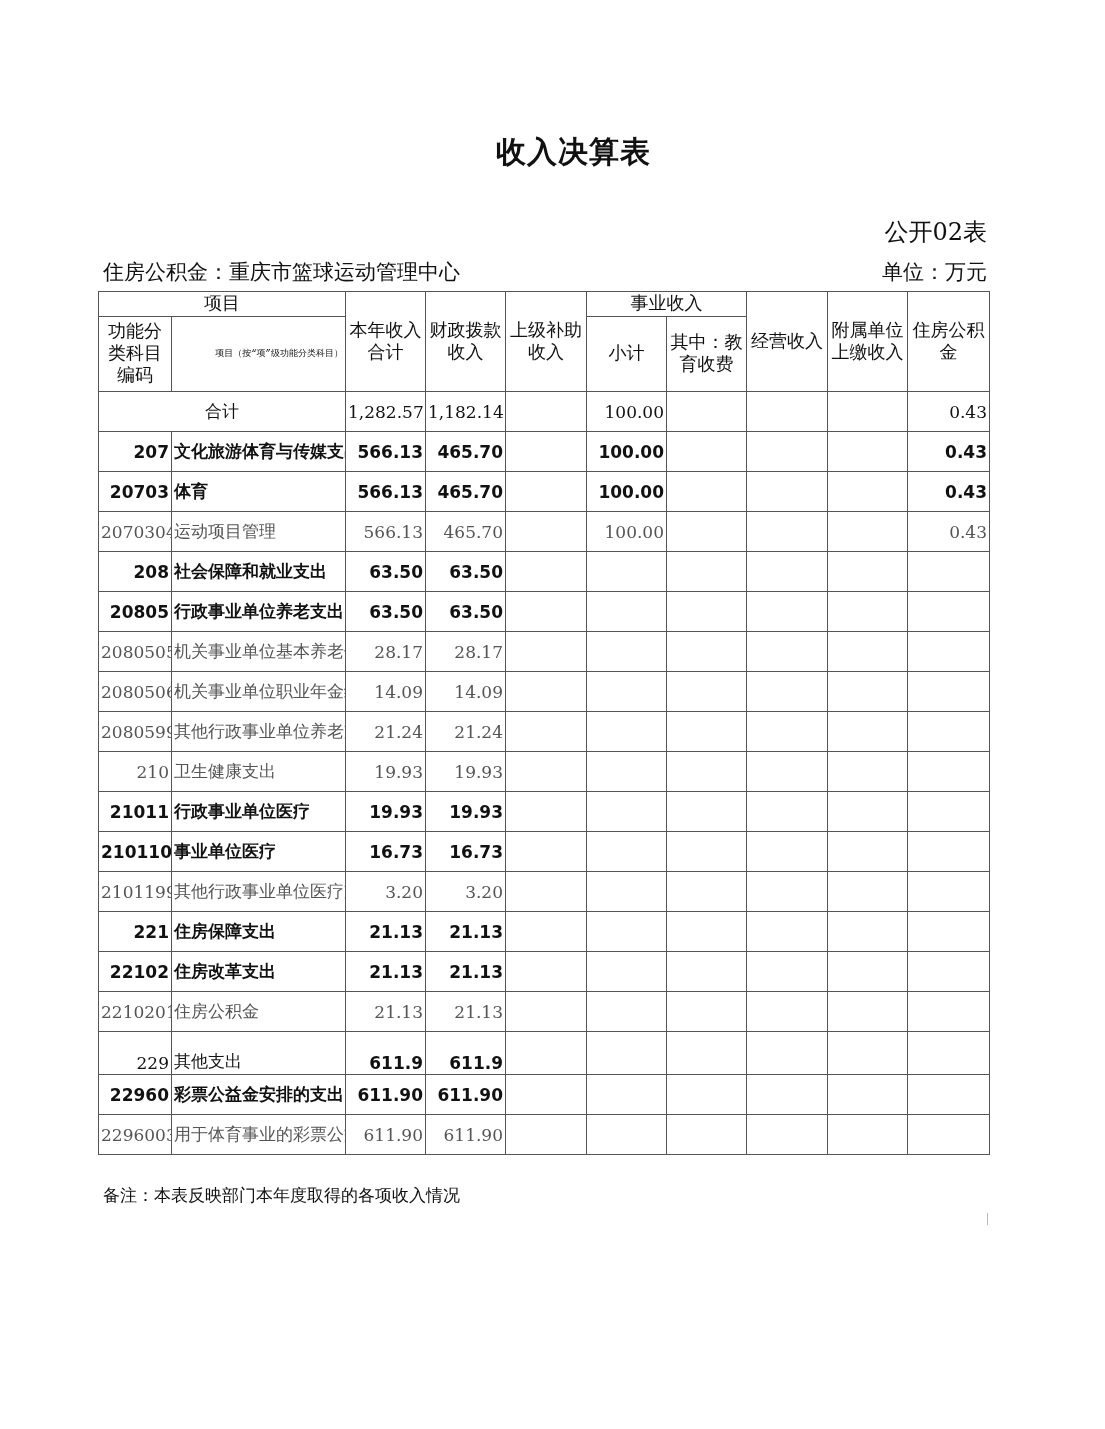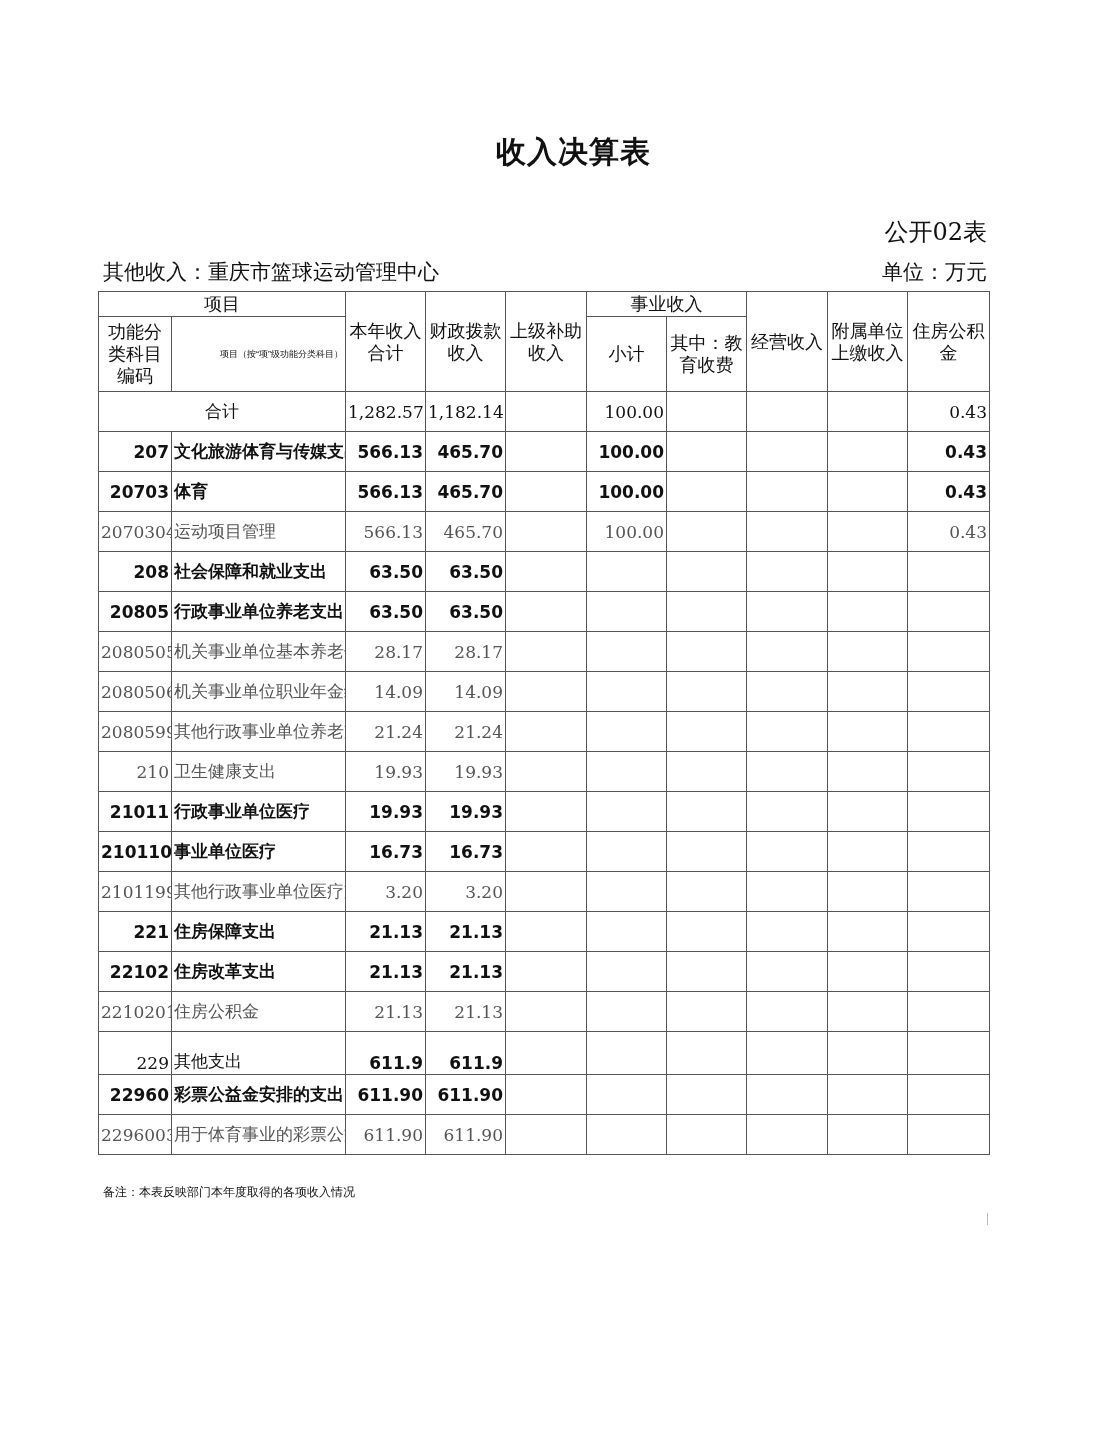--- a/index.html
+++ b/index.html
@@ -26,45 +26,45 @@
     border-collapse: collapse; table-layout: fixed; width: 891px;
   }
   table.grid td {
     border: 1px solid #555; padding: 0 2px; overflow: hidden; white-space: nowrap;
     font-size: 17px; height: 40px; box-sizing: border-box;
   }
   table.grid tr.h1 td { height: 25px; }
   table.grid tr.h2 td { height: 75px; }
   table.grid td.hdr {
     text-align: center; font-size: 18px; line-height: 22px; white-space: normal;
-    font-family: Liberation Sans, sans-serif;
+    font-family: Liberation Mono, monospace;
   }
   table.grid td.hdr-small { font-size: 9px; text-align: right; white-space: nowrap; }
   td.num { text-align: right; font-size: 17px; }
   td.code { text-align: right; }
   tr.bold td { font-weight: bold; font-family: "DejaVu Sans", "Liberation Sans", sans-serif; }
   tr.gray td { color: #555; }
   td.name-lg { font-size: 18px; }
   td.name-md { font-size: 14px; }
   td.name-sm { font-size: 11px; }
   td.ind1 { padding-left: 20px; }
   td.ind2 { padding-left: 14px; }
   td.total-label { text-align: center; font-size: 18px; }
   tr.tall td { height: 43px; vertical-align: bottom; padding-bottom: 1px; }
   .note {
-    position: absolute; left: 103px; top: 1184px; font-size: 12px;
+    position: absolute; left: 103px; top: 1184px; font-size: 17px;
   }
   .tick { position: absolute; left: 987px; top: 1213px; width: 1px; height: 12px; background: #bbb; }
 </style>
 </head>
 <body>
 
 <div class="title">收入决算表</div>
 <div class="form-no">公开02表</div>
-<div class="dept">其他收入：重庆市篮球运动管理中心</div>
+<div class="dept">住房公积金：重庆市篮球运动管理中心</div>
 <div class="unit">单位：万元</div>
 
 <table class="grid">
   <colgroup>
     <col style="width:73px">
       <col style="width:174px">
       <col style="width:80px">
       <col style="width:80px">
     <col style="width:81px">
       <col style="width:80px">

